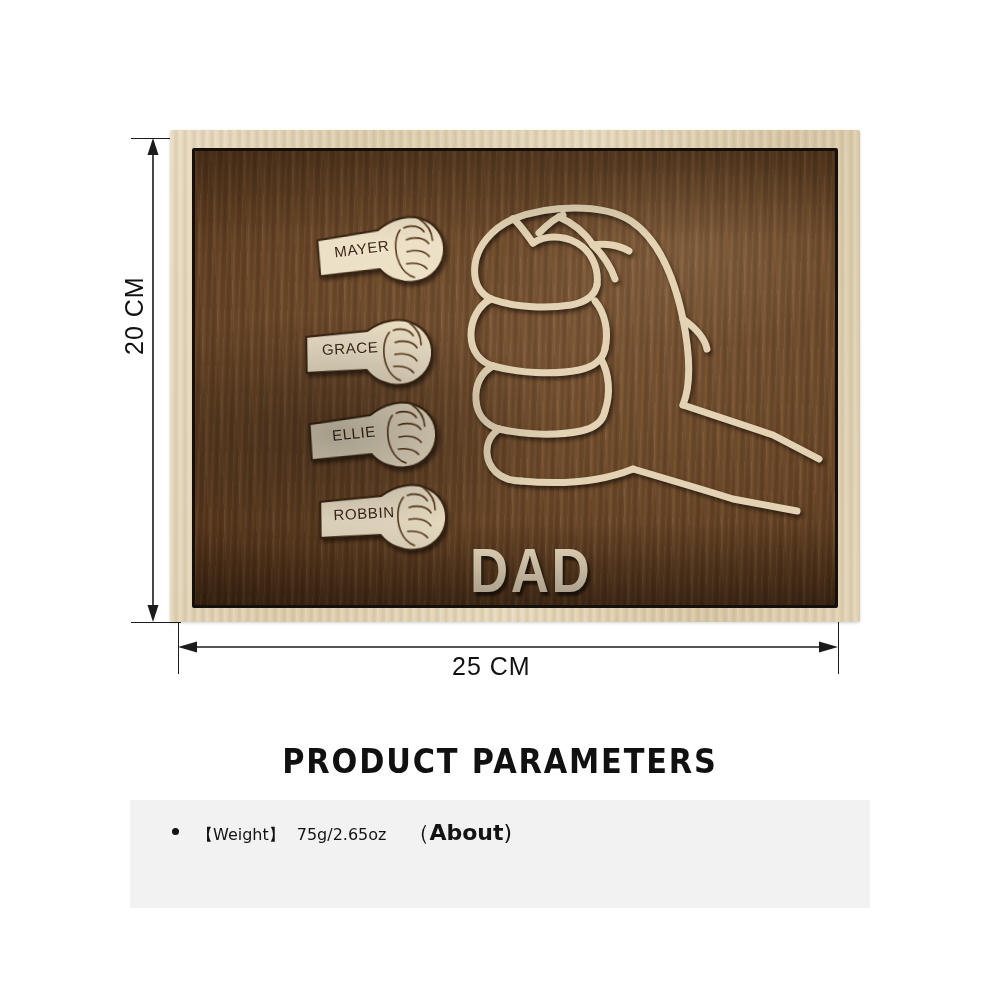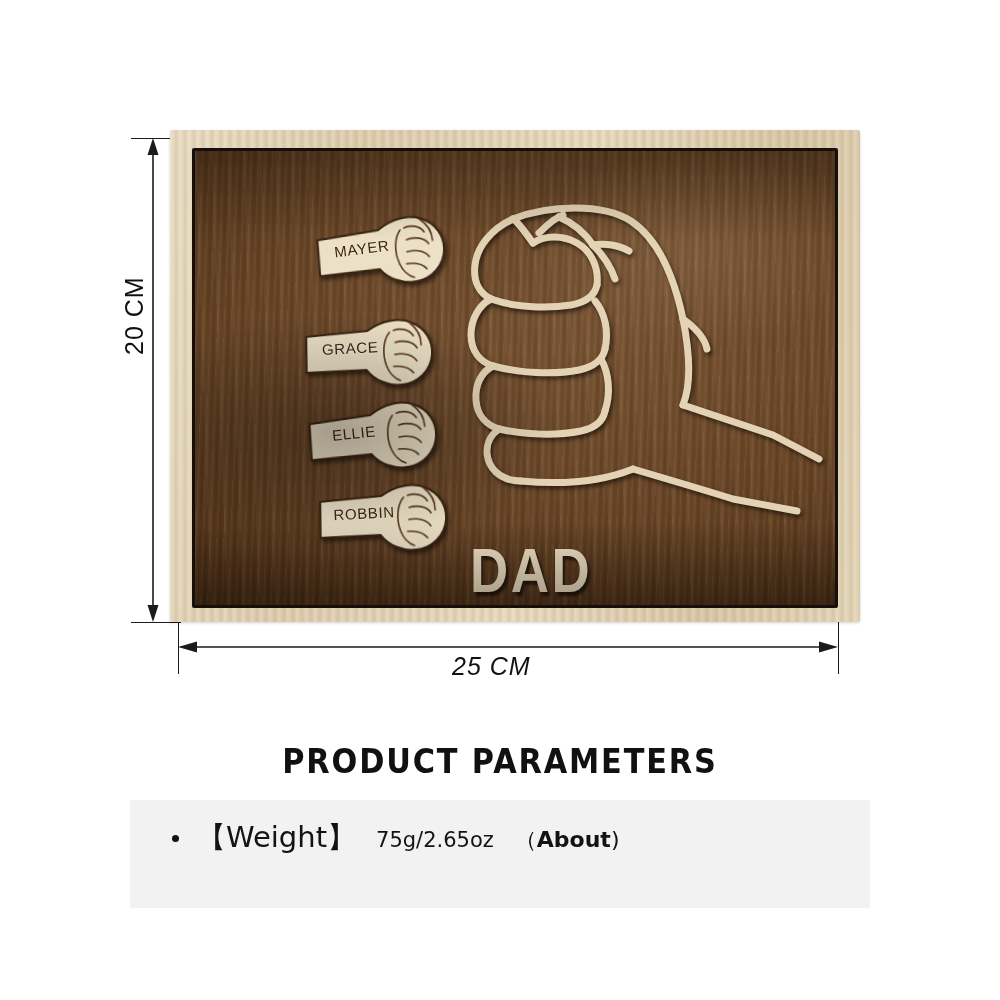--- a/index.html
+++ b/index.html
@@ -90,21 +90,21 @@
   }
   .ext-h{position:absolute;height:1px;background:#1b1b1b;}
   .ext-v{position:absolute;width:1px;background:#1b1b1b;}
   .arrow-v{position:absolute;left:146px;top:138px;width:14px;height:484px;}
   .arrow-h{position:absolute;left:178px;top:640px;width:660px;height:14px;}
   .dim-label{
     position:absolute;color:#111;
     font-family:"Liberation Sans", sans-serif;
     font-size:25px;letter-spacing:1px;white-space:nowrap;
   }
-  #label-h{left:452px;top:652px;font-style:italic;}
+  #label-h{left:452px;top:652px;}
   #label-v{left:120px;top:355px;transform:rotate(-90deg);transform-origin:left top;}
 
   
   .params-title{
     position:absolute;left:0;right:0;top:742px;
     text-align:center;
     font-family:"DejaVu Sans", sans-serif;
     font-weight:bold;
     font-size:33px;
     letter-spacing:2px;
@@ -122,22 +122,22 @@
     font-family:"DejaVu Sans", sans-serif;
     white-space:nowrap;
   }
   #param0{top:18px;}
   #param1{top:62px;}
   .bullet{
     width:7px;height:7px;border-radius:50%;
     background:#131313;margin-right:18px;
     position:relative;top:-5px;flex:none;
   }
-  .p-key{font-size:29px;}
-  .p-val{font-size:21px;margin-left:20px;text-align:right;}
+  .p-key{font-size:16px;}
+  .p-val{font-size:16px;margin-left:12px;text-align:right;}
   .p-note{font-size:22px;margin-left:21px;font-weight:bold;}
   .p-note .paren{font-weight:normal;}
   .disclaimer{
     position:absolute;left:0;right:0;top:917px;
     text-align:center;
     font-family:"DejaVu Sans", sans-serif;
     font-size:14.5px;
     color:#8e8e8e;
     letter-spacing:.1px;
   }

